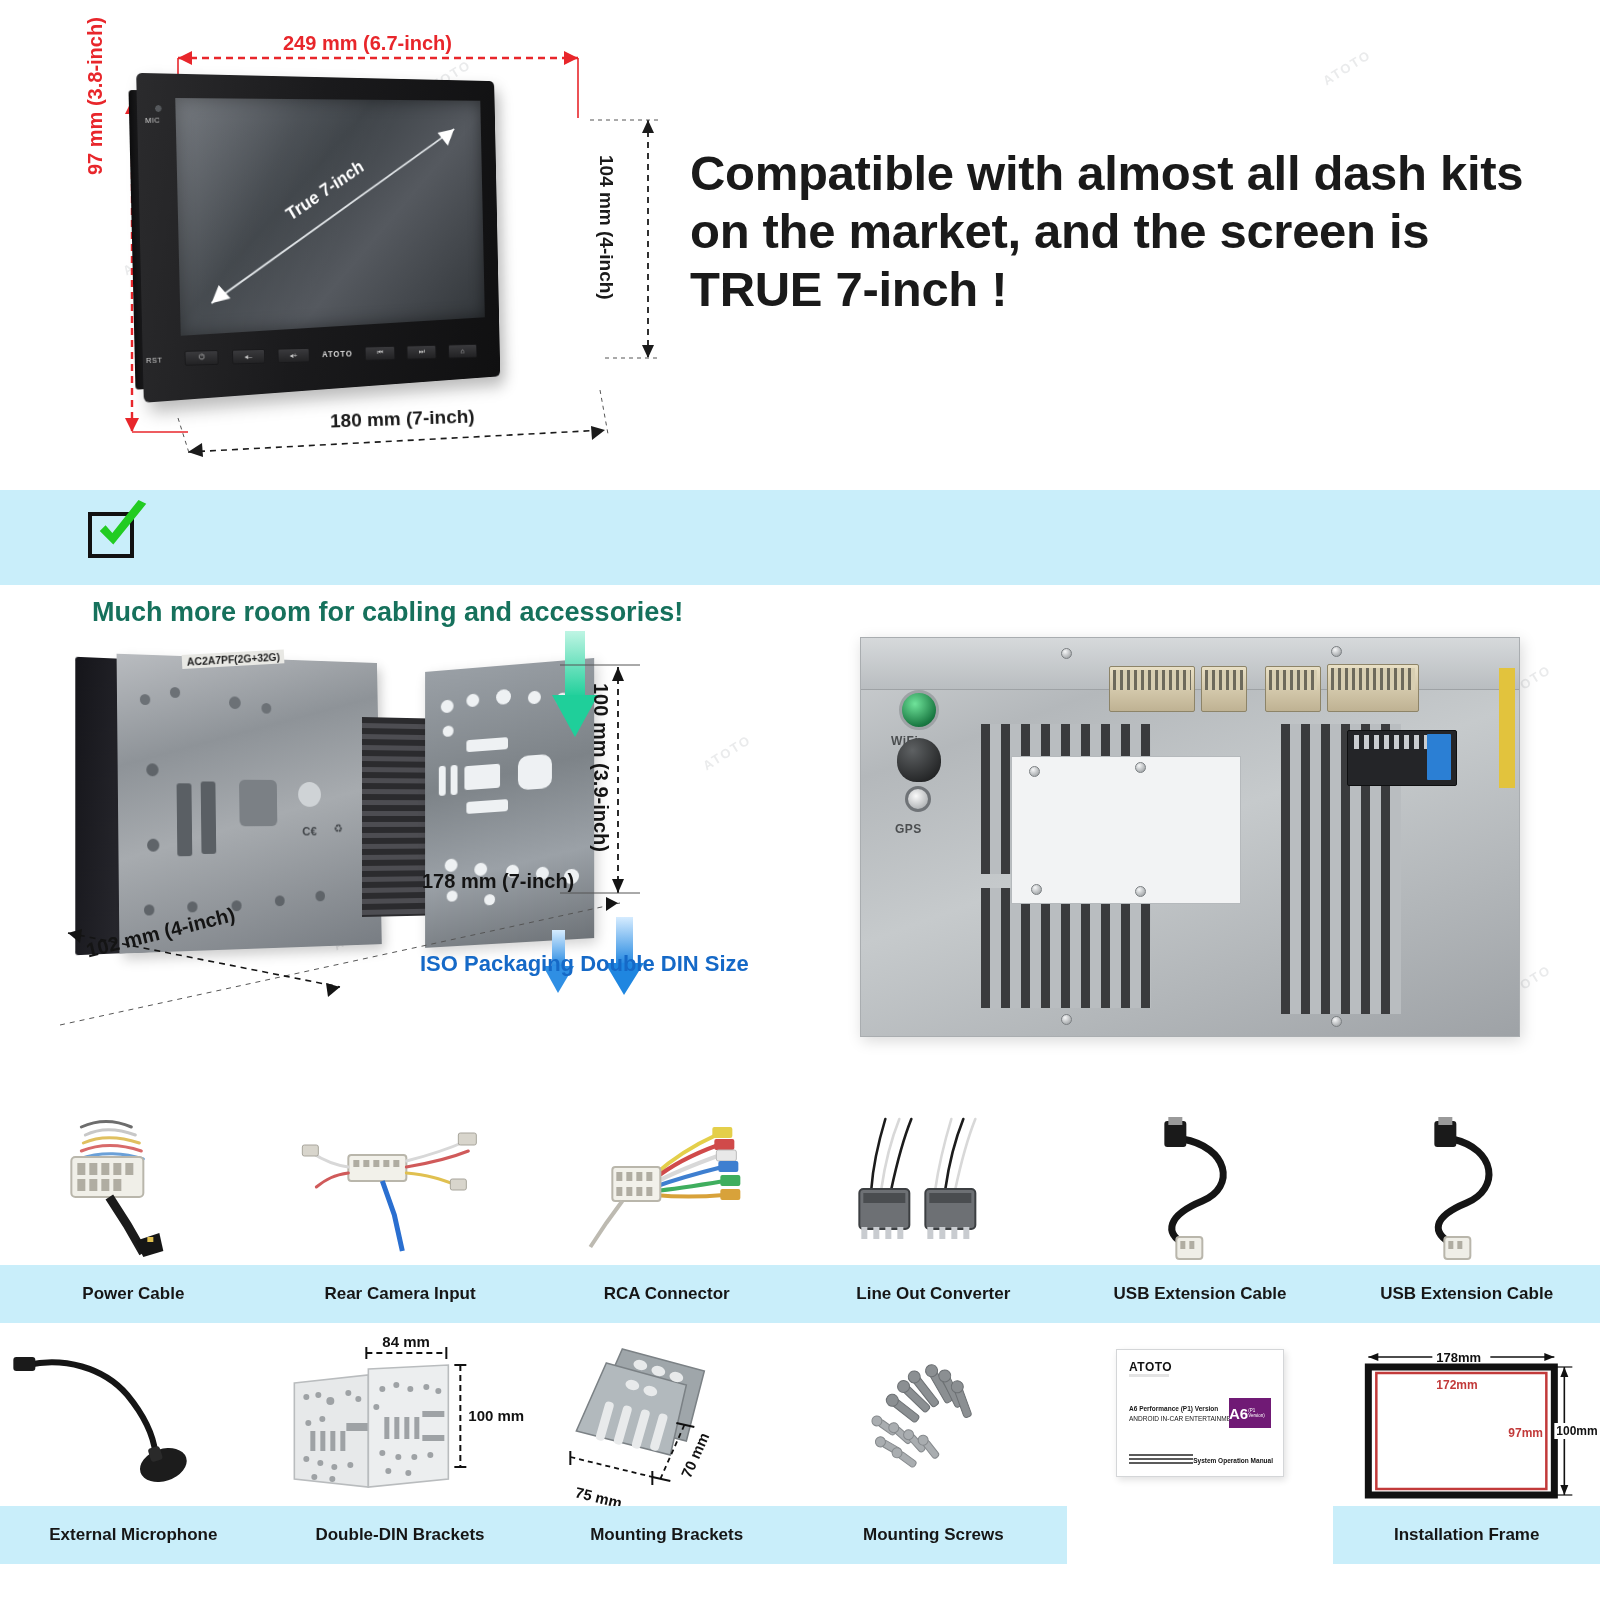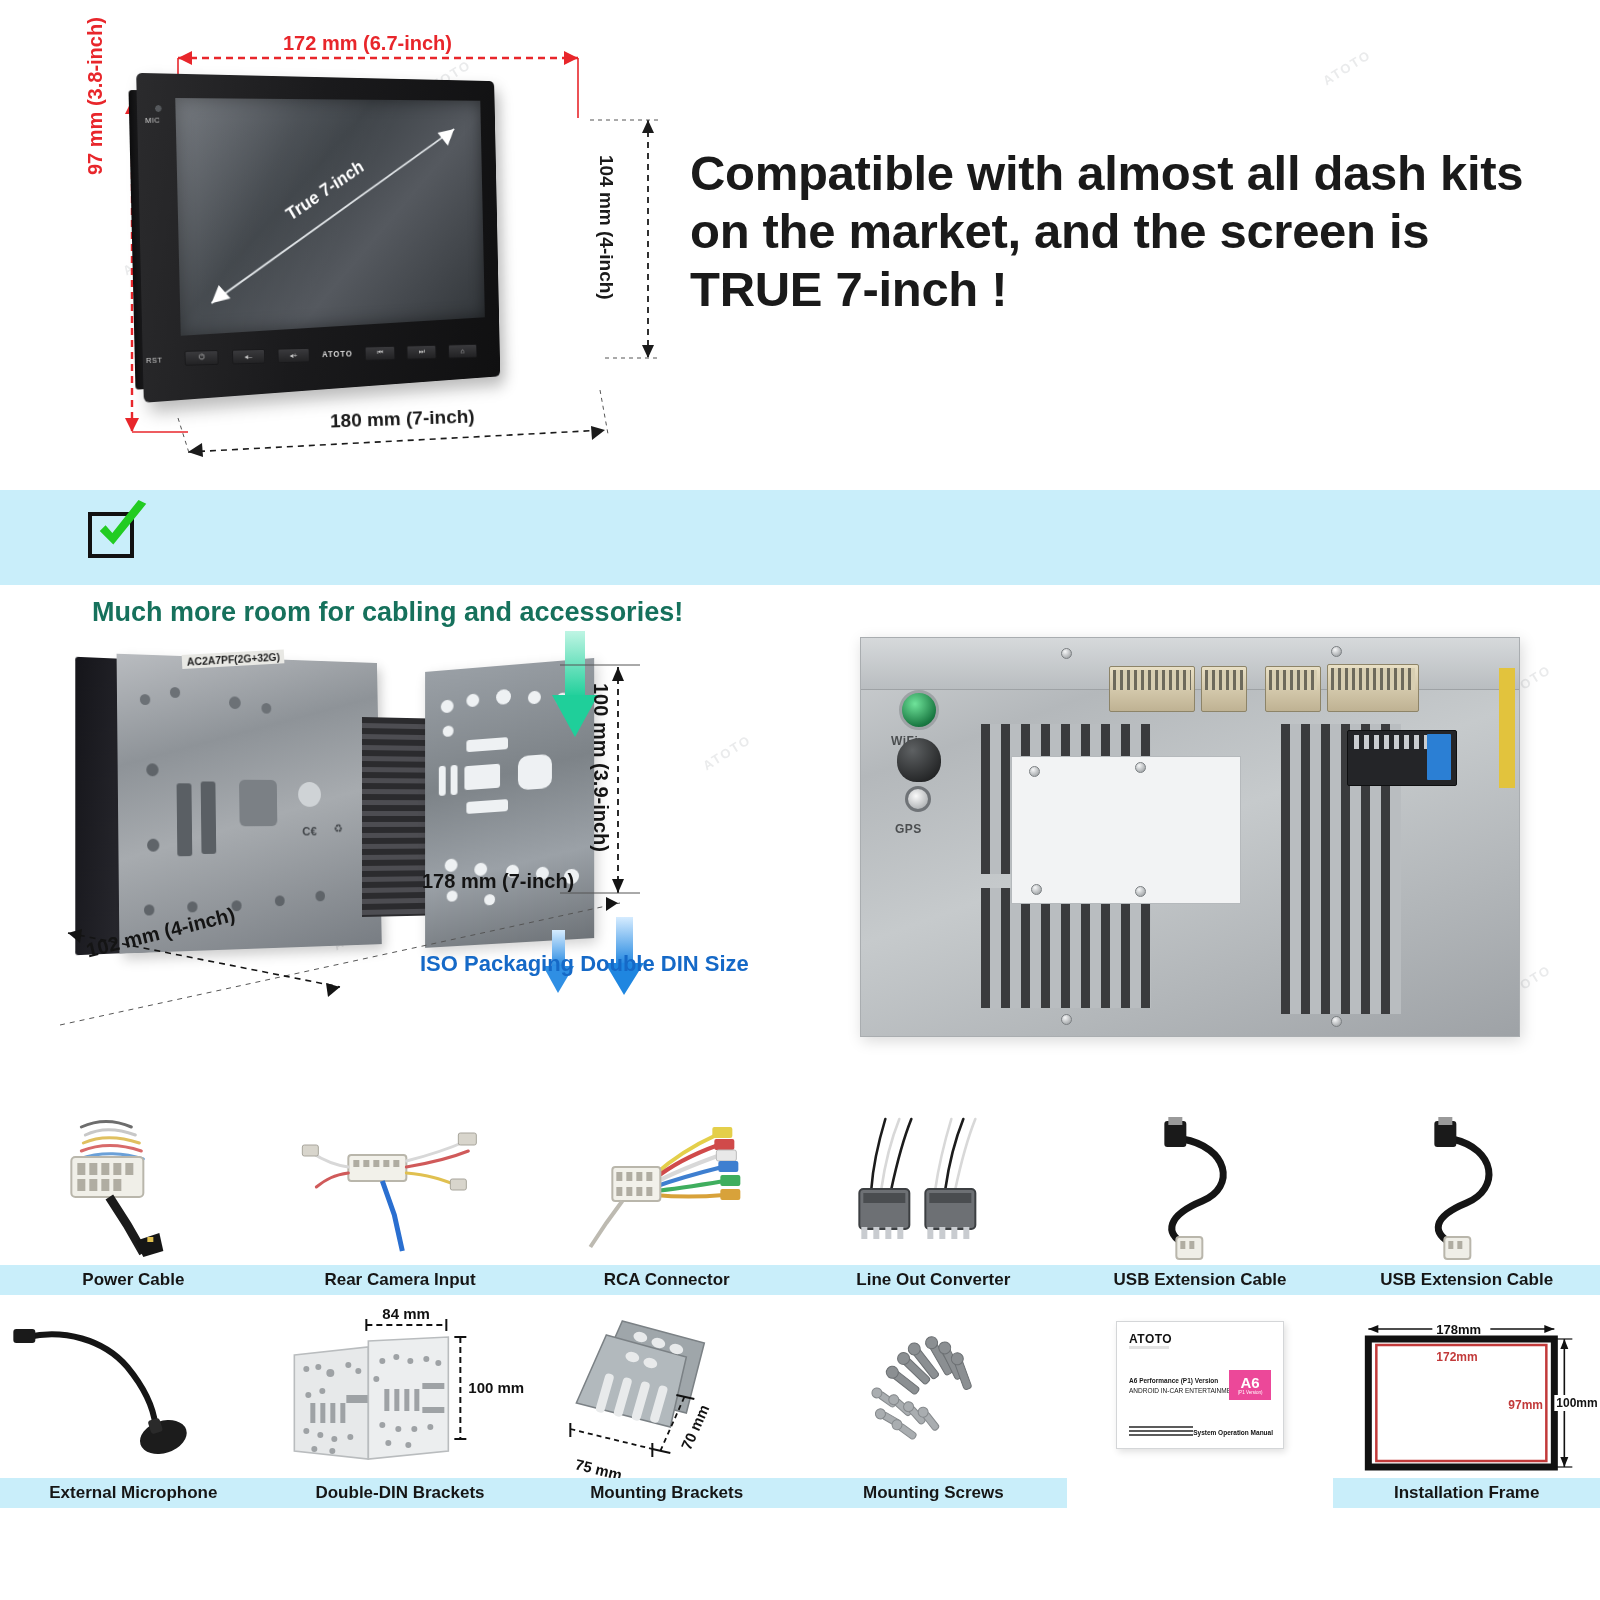--- a/index.html
+++ b/index.html
@@ -176,21 +176,21 @@
   .rear-yellowtab { position:absolute; width:16px; height:120px; background:#e2c33d; }
 
   
   .band-pack { height:68px; position:relative; }
   .band-pack .ttl { position:absolute; width:100%; text-align:center; top:13px;
                     font-size:34px; font-weight:bold; color:#1a1a1a; }
   .pack-grid { width:1600px; }
   .pack-row { display:flex; width:1600px; }
   .pack-cell { flex:1; position:relative; }
   .pack-img { height:160px; position:relative; background:#fff; }
-  .pack-cap { height:30px; background:#c9eefa; display:flex; align-items:center; justify-content:center;
+  .pack-cap { height:58px; background:#c9eefa; display:flex; align-items:center; justify-content:center;
               font-size:17px; font-weight:bold; color:#161616; text-align:center; }
   .row2 .pack-img { height:175px; }
   .gapline { height:8px; background:#fff; width:1600px; }
 
   
   .wm { position:absolute; color:rgba(170,175,180,.25); font-size:13px; letter-spacing:2px;
         font-weight:bold; transform:rotate(-32deg); pointer-events:none; }
 </style>
 </head>
 <body>
@@ -253,21 +253,21 @@
           <div class="hu-btn">◂–</div>
           <div class="hu-btn">◂+</div>
           <div class="hu-brand">ATOTO</div>
           <div class="hu-btn">⏮</div>
           <div class="hu-btn">⏭</div>
           <div class="hu-btn">⌂</div>
         </div>
       </div>
     </div>
 
-    <div class="dim-lbl-172">172 mm (6.7-inch)</div>
+    <div class="dim-lbl-172">249 mm (6.7-inch)</div>
     <div class="dim-lbl-97">97 mm (3.8-inch)</div>
     <div class="dim-lbl-104">104 mm (4-inch)</div>
     <div class="dim-lbl-180">180 mm (7-inch)</div>
 
     <div class="headline">Compatible with almost all dash kits on the market, and the screen is TRUE 7-inch !</div>
   </div>
 
   <div class="band band-din">
     <div class="checkbox"></div>
     <svg class="checkmark" viewBox="0 0 64 64">
@@ -767,22 +767,22 @@
         <div class="pack-img">
           <div style="position:absolute; left:50%; top:18px; transform:translateX(-50%);
                       width:168px; height:128px; background:#fff; border:1px solid #d4d6d8;
                       box-shadow:2px 3px 7px rgba(0,0,0,.12);">
             <div style="position:absolute;left:12px;top:10px;font-size:12px;font-weight:bold;letter-spacing:.5px;color:#111;">ATOTO</div>
             <div style="position:absolute;left:12px;top:24px;width:40px;height:3px;background:#e3e3e3;"></div>
             <div style="position:absolute;left:12px;top:54px;font-size:6.5px;font-weight:bold;color:#161616;line-height:1.5;">
               <div>A6 Performance (P1) Version</div>
               <div style="font-weight:normal;">ANDROID IN-CAR ENTERTAINMENT</div>
             </div>
-            <div style="position:absolute;right:12px;top:48px;width:42px;height:30px;background:#ec4899;
-                        display:flex;flex-direction:column;align-items:center;justify-content:center;">
+            <div style="position:absolute;right:12px;top:48px;width:42px;height:30px;background:#701a75;
+                        display:flex;flex-direction:row;align-items:center;justify-content:center;">
               <span style="color:#fff;font-size:15px;font-weight:bold;line-height:1;">A6</span>
               <span style="color:#fff;font-size:4.5px;">(P1 Version)</span>
             </div>
             <div style="position:absolute;left:12px;bottom:12px;width:64px;height:10px;
                         background:repeating-linear-gradient(180deg,#5b5b5b 0 2px,#fff 2px 4px);"></div>
             <div style="position:absolute;right:10px;bottom:12px;font-size:6.5px;font-weight:bold;color:#111;text-align:right;">
               <span>System Operation Manual</span>
             </div>
           </div>
         </div>

